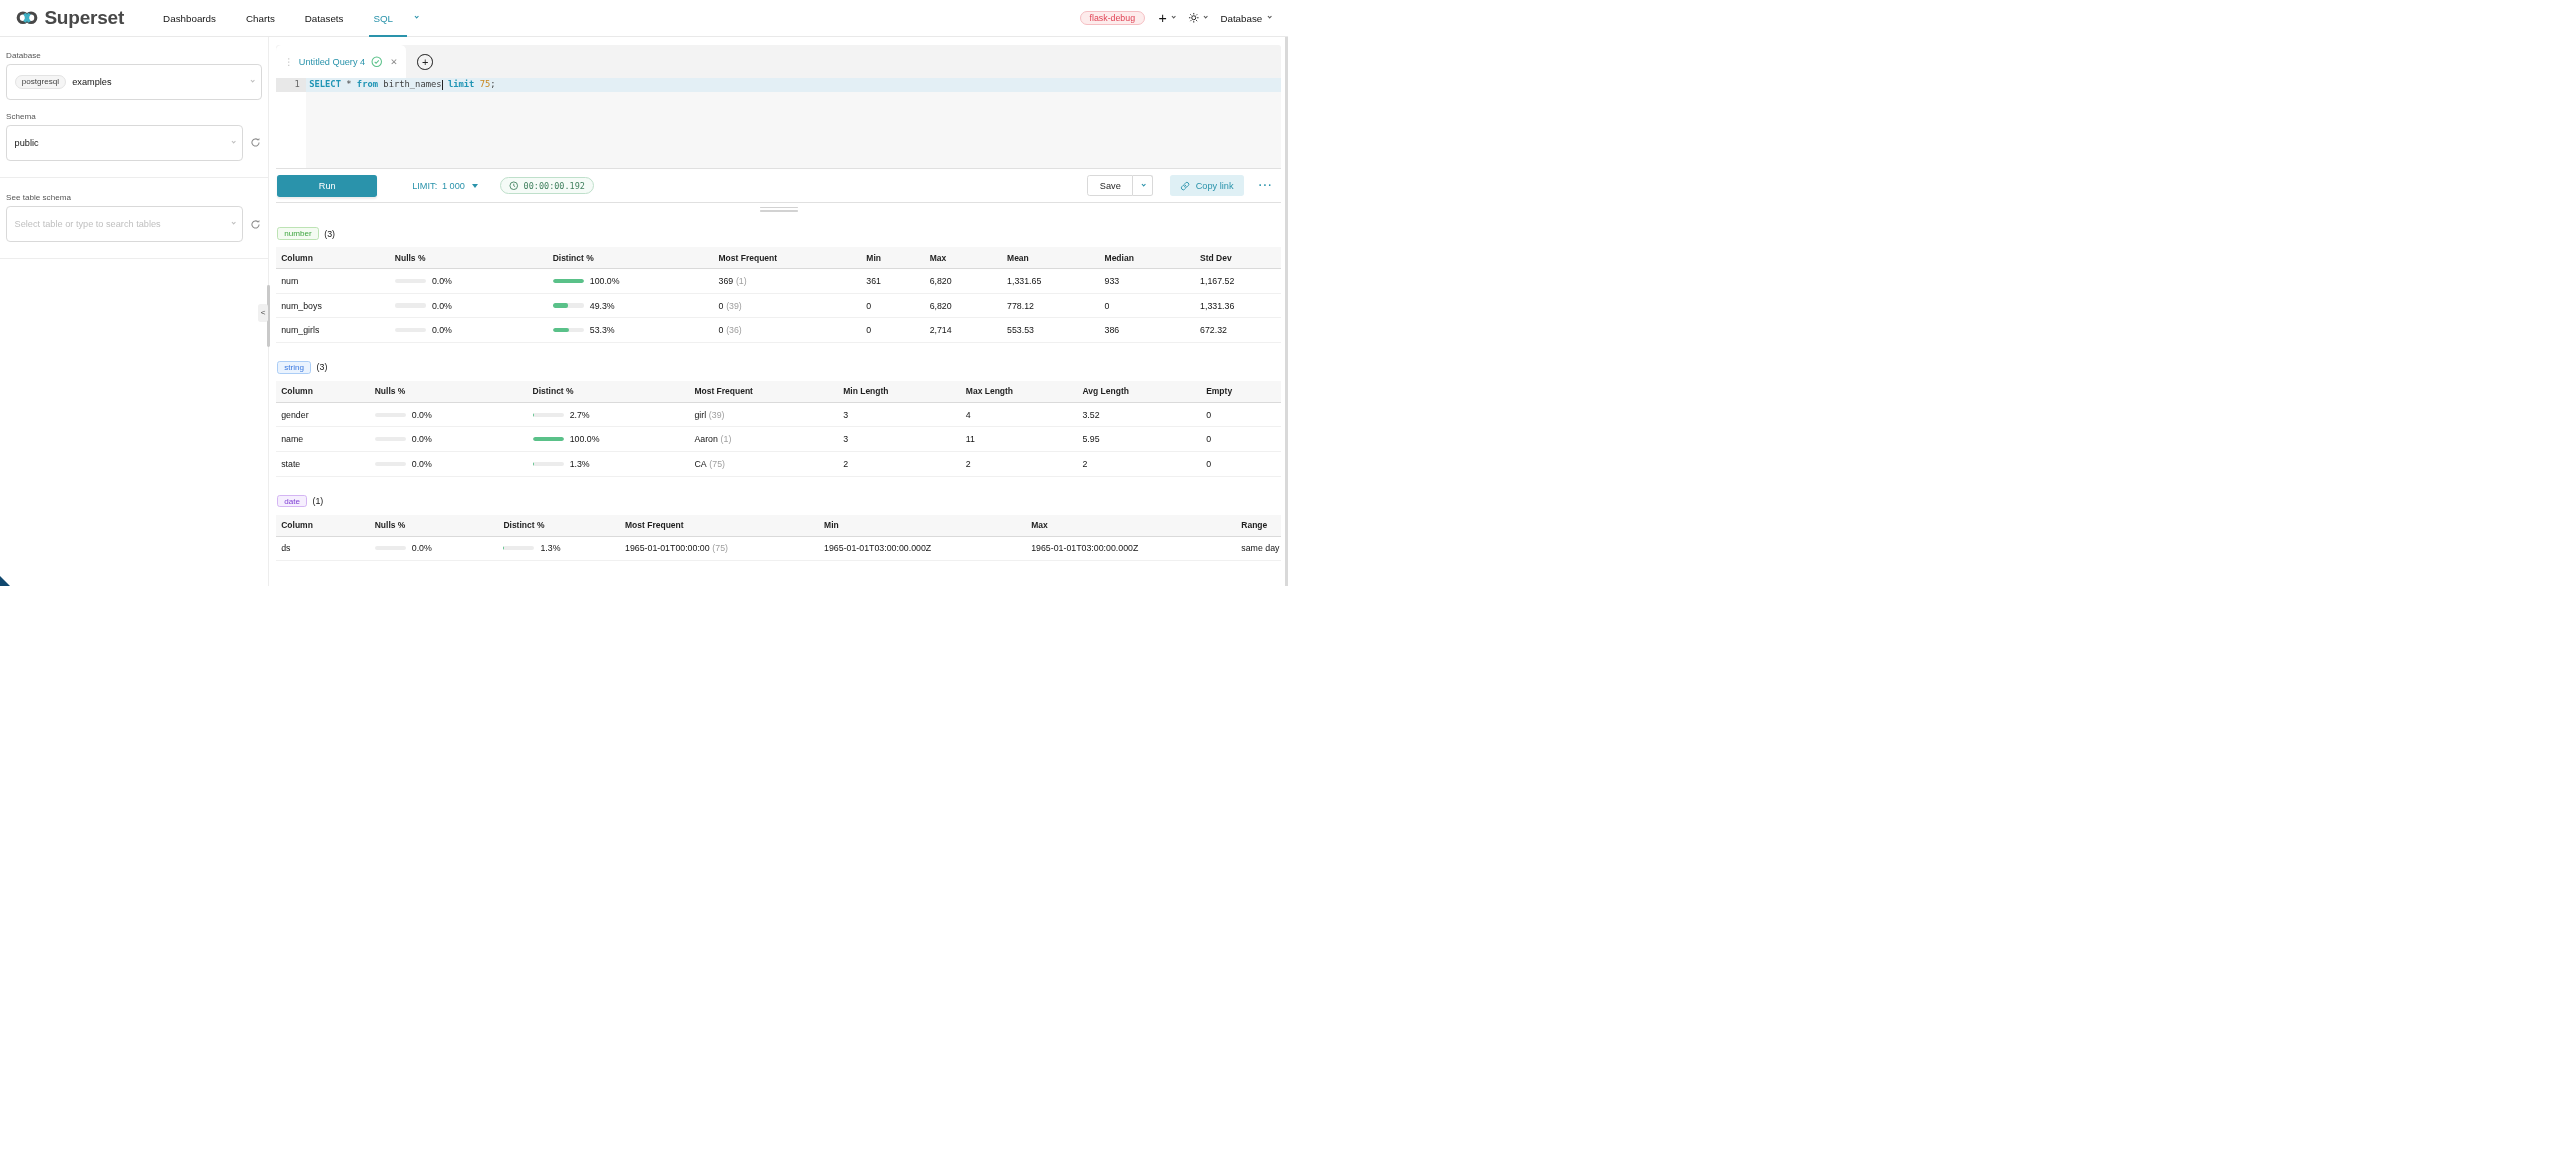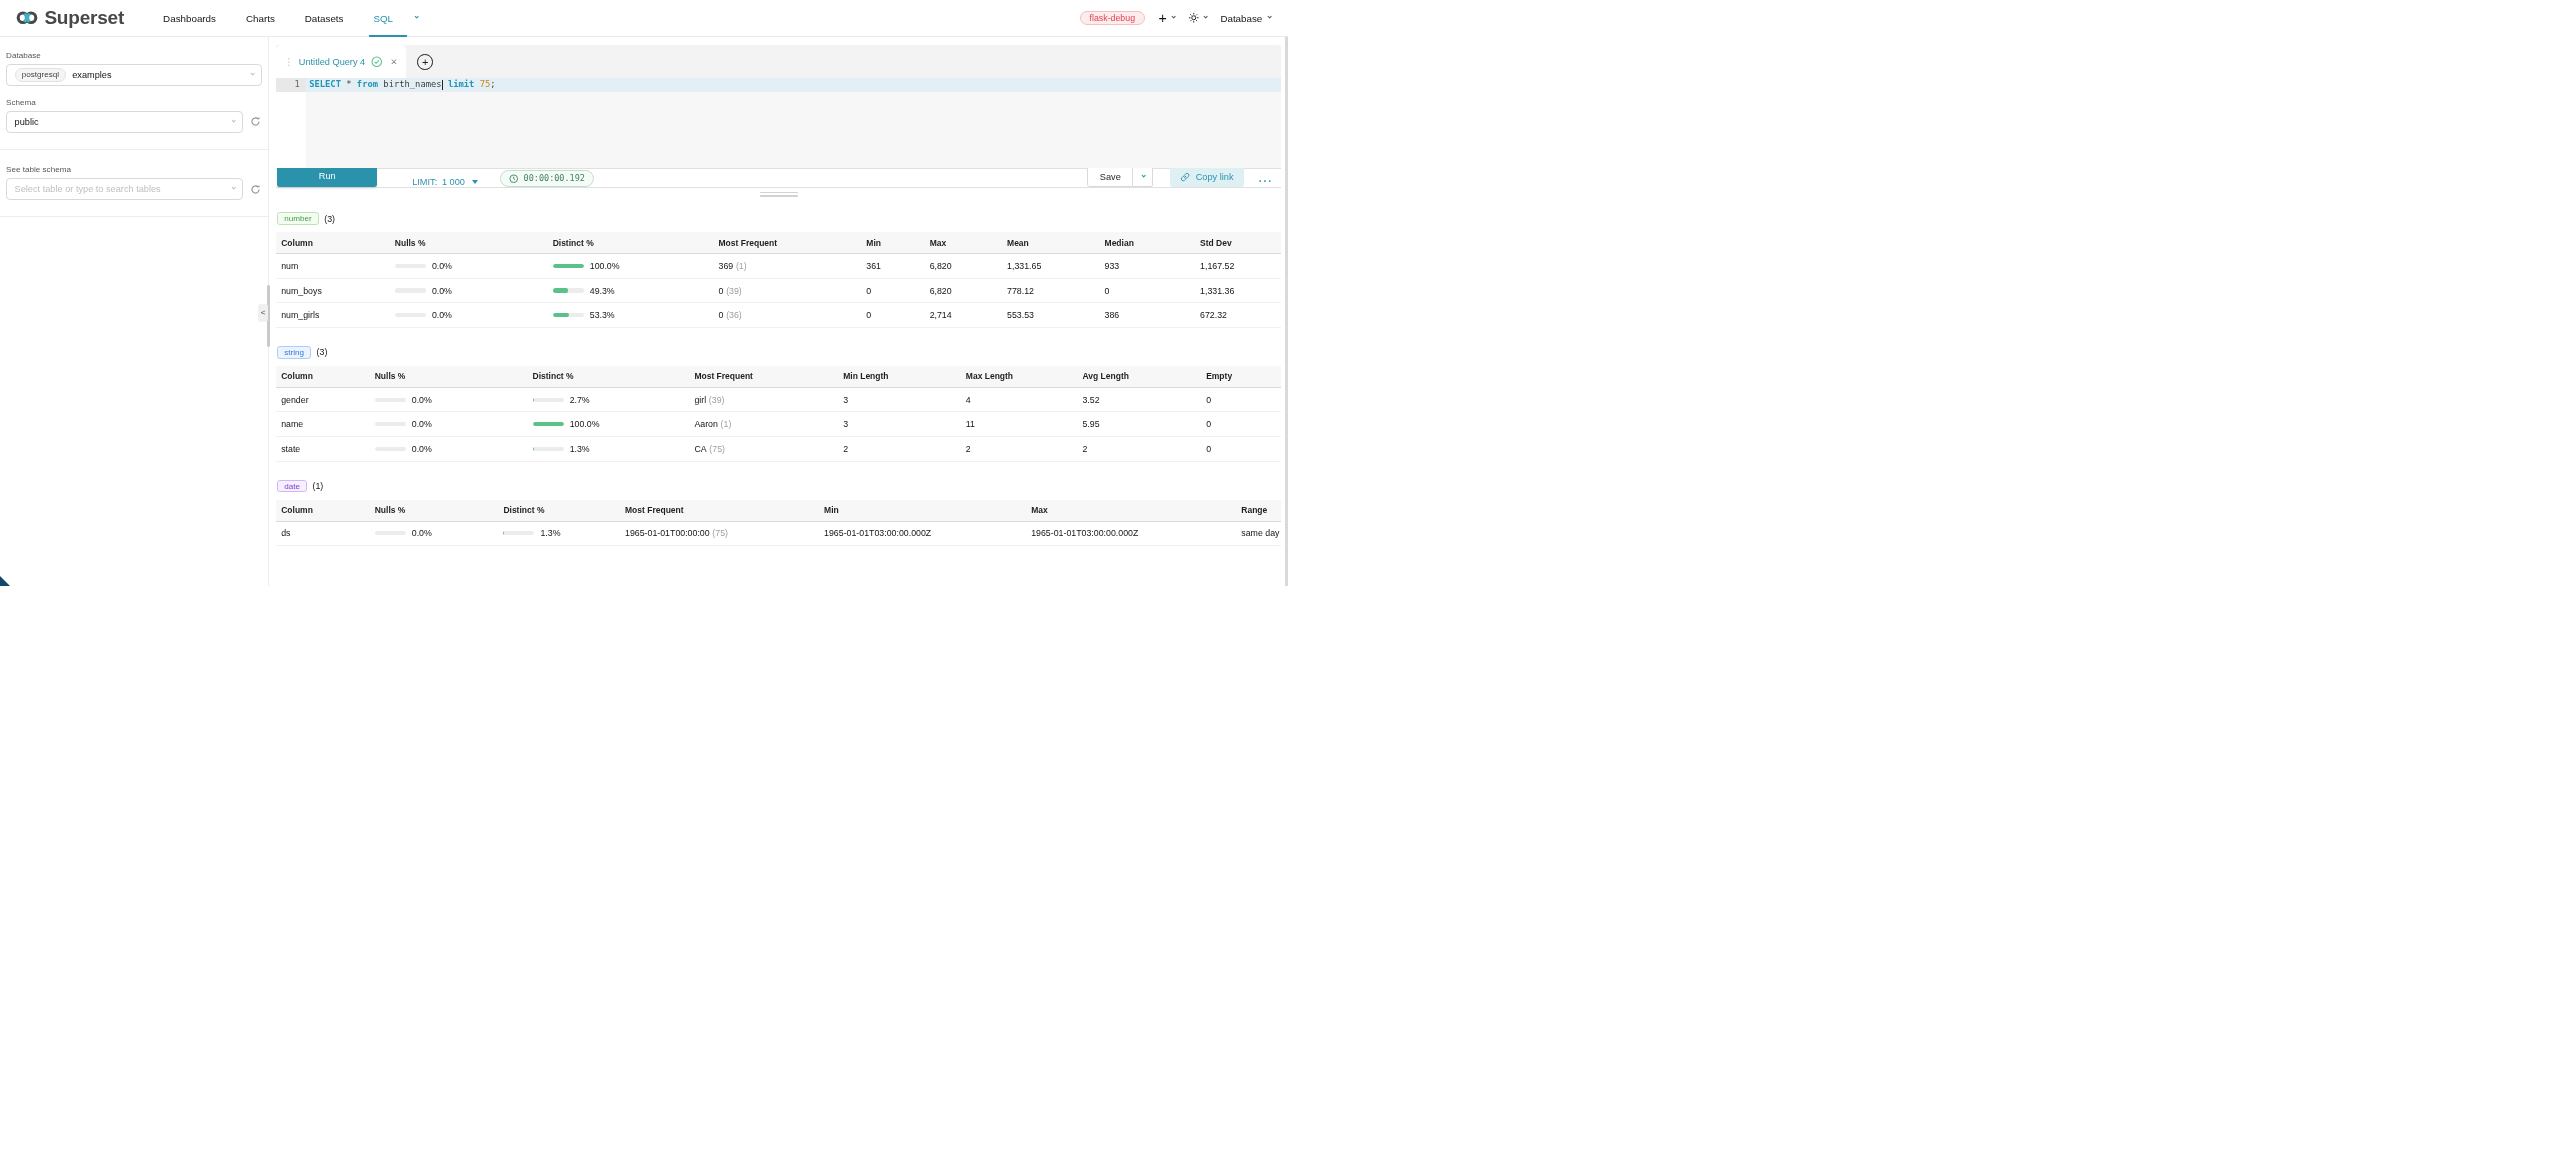--- a/index.html
+++ b/index.html
@@ -24,21 +24,21 @@
   .chev.sm { width:3.4px; height:3.4px; color:#595959; }
 
   
   .body-wrap { display:flex; height:549px; }
   .sidebar { width:268px; padding:13.6px 6.1px 0 6.1px; background:#fff; position:relative; flex:none; }
   .main { flex:1; border-left:0.7px solid #ededed; position:relative; padding:0 6.8px; background:#fff; min-width:0; }
 
   
   .flabel { font-size:8.1px; color:#565656; margin-bottom:4.1px; }
   .frow { display:flex; align-items:center; gap:6.8px; margin-bottom:12.2px; }
-  .select { flex:1; height:22px; border:0.7px solid #d9d9d9; border-radius:4.1px; display:flex; align-items:center; padding:0 7.5px; gap:6.1px; background:#fff; cursor:pointer; }
+  .select { flex:1; height:36px; border:0.7px solid #d9d9d9; border-radius:4.1px; display:flex; align-items:center; padding:0 7.5px; gap:6.1px; background:#fff; cursor:pointer; }
   .select .selval { font-size:9.2px; color:#141414; flex:1; }
   .select .placeholder { color:#bfbfbf; }
   .pill { font-size:8.1px; color:#444; background:#f5f5f5; border:0.7px solid #e3e3e3; border-radius:7.5px; padding:1.4px 6.1px; }
   .refresh-btn { width:12.2px; height:12.2px; flex:none; cursor:pointer; display:flex; align-items:center; justify-content:center; }
   .divider { height:0.7px; background:#ededed; margin:16.3px -6.1px 15px -6.1px; }
 
   .collapse-btn { position:absolute; left:258px; top:304px; width:10.2px; height:17.6px; background:#f0f0f0; border-radius:2.7px; display:flex; align-items:center; justify-content:center; font-size:8.1px; color:#444; cursor:pointer; z-index:5; }
   .side-scroll { position:absolute; left:267px; top:285px; width:2.7px; height:62px; background:#c9c9c9; border-radius:1.4px; z-index:4; }
 
   
@@ -56,21 +56,21 @@
   .codeline { margin-left:30px; height:13.6px; background:#e3eff5; display:flex; align-items:center; padding-left:3.4px; line-height:13.6px; }
   .tok { margin-right:5.3px; }
   .tok.kw { color:#2095b5; font-weight:bold; }
   .tok.id { color:#3d3d3d; }
   .tok.num { color:#c8871f; margin-right:0;text-align:right; }
   .tok.punc { color:#3d3d3d; margin-right:0; }
   .tok.nogap { margin-right:0; }
   .caret { width:1px; height:10.2px; background:#222; display:inline-block; margin-right:5.3px; }
 
   
-  .toolbar { height:20px; border-top:0.7px solid #e0e0e0; border-bottom:0.7px solid #e0e0e0; display:flex; align-items:flex-end; padding:0 8.1px 0 1.4px; background:#fff; }
+  .toolbar { height:35px; border-top:0.7px solid #e0e0e0; border-bottom:0.7px solid #e0e0e0; display:flex; align-items:center; padding:0 8.1px 0 1.4px; background:#fff; }
   .run-btn { width:100px; height:22px; background:#2a93ab; color:#fff; font-size:9.2px; border:none; border-radius:2.7px; cursor:pointer; box-shadow:0 1.4px 2px rgba(0,0,0,.08); font-family:inherit; }
   .limit { display:flex; align-items:center; gap:4.7px; color:#2a93ab; font-size:9.2px; margin-left:35px; cursor:pointer; }
   .limit .tri { width:0; height:0; border-left:3.4px solid transparent; border-right:3.4px solid transparent; border-top:4.1px solid #2a93ab; margin-left:2.7px; }
   .timer { display:flex; align-items:center; gap:4.7px; margin-left:22px; border:0.7px solid #bfe0cb; background:#f5fbf7; border-radius:9.5px; padding:2.7px 8.1px; color:#41815f; font-family:"DejaVu Sans Mono","Liberation Mono",monospace; font-size:8.5px; }
   .tb-spacer { flex:1; }
   .save-group { display:flex; }
   .save-main { height:21px; padding:0 11.5px; background:#fff; border:0.7px solid #d9d9d9; border-radius:2.7px 0 0 2.7px; font-size:9.2px; color:#1f1f1f; cursor:pointer; display:flex; align-items:center; }
   .save-caret { width:19.7px; height:21px; background:#fff; border:0.7px solid #d9d9d9; border-left:none; border-radius:0 2.7px 2.7px 0; display:flex; align-items:center; justify-content:center; color:#2a93ab; cursor:pointer; }
   .copy-link { height:21px; margin-left:17px; background:#dff0f5; border:none; border-radius:2.7px; padding:0 10.2px; display:flex; align-items:center; gap:5.4px; color:#2a93ab; font-size:9.2px; cursor:pointer; font-family:inherit; }
   .more-dots { margin-left:15px; color:#2a93ab; font-size:10.2px; letter-spacing:1.4px; font-weight:bold; cursor:pointer; }

